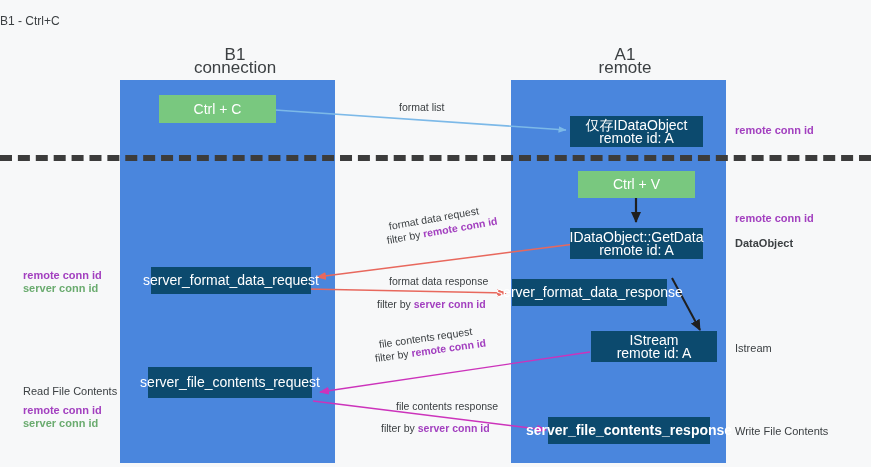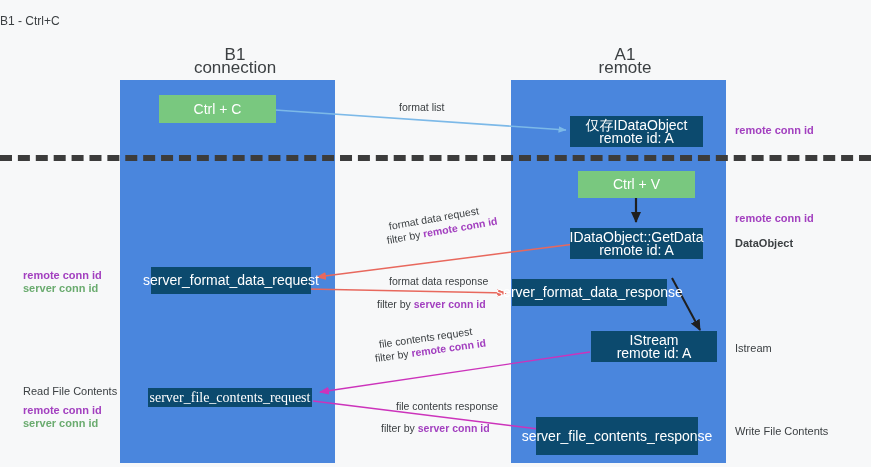--- a/index.html
+++ b/index.html
@@ -158,25 +158,25 @@
 
   <div class="abs box orange" style="left:512px;top:279px;width:155px;height:27px;">
     <span>server_format_data_response</span>
   </div>
 
   <div class="abs box orange" style="left:591px;top:331px;width:126px;height:31px;">
     <span>IStream</span>
     <span>remote id: A</span>
   </div>
 
-  <div class="abs box orange" style="left:148px;top:388px;width:164px;height:19px;font-family:Liberation Serif, serif;">
+  <div class="abs box orange" style="left:148px;top:367px;width:164px;height:31px;">
     <span>server_file_contents_request</span>
   </div>
 
-  <div class="abs box orange" style="left:536px;top:417px;width:162px;height:38px;">
+  <div class="abs box orange" style="left:548px;top:417px;width:162px;height:27px;font-weight:bold;">
     <span>server_file_contents_response</span>
   </div>
 
   <div class="abs elabel" style="left:399px;top:101px;">
     <span>format list</span>
   </div>
 
   <div class="abs elabel rot-1" style="left:389px;top:220px;">
     <span>format data request</span>
   </div>

